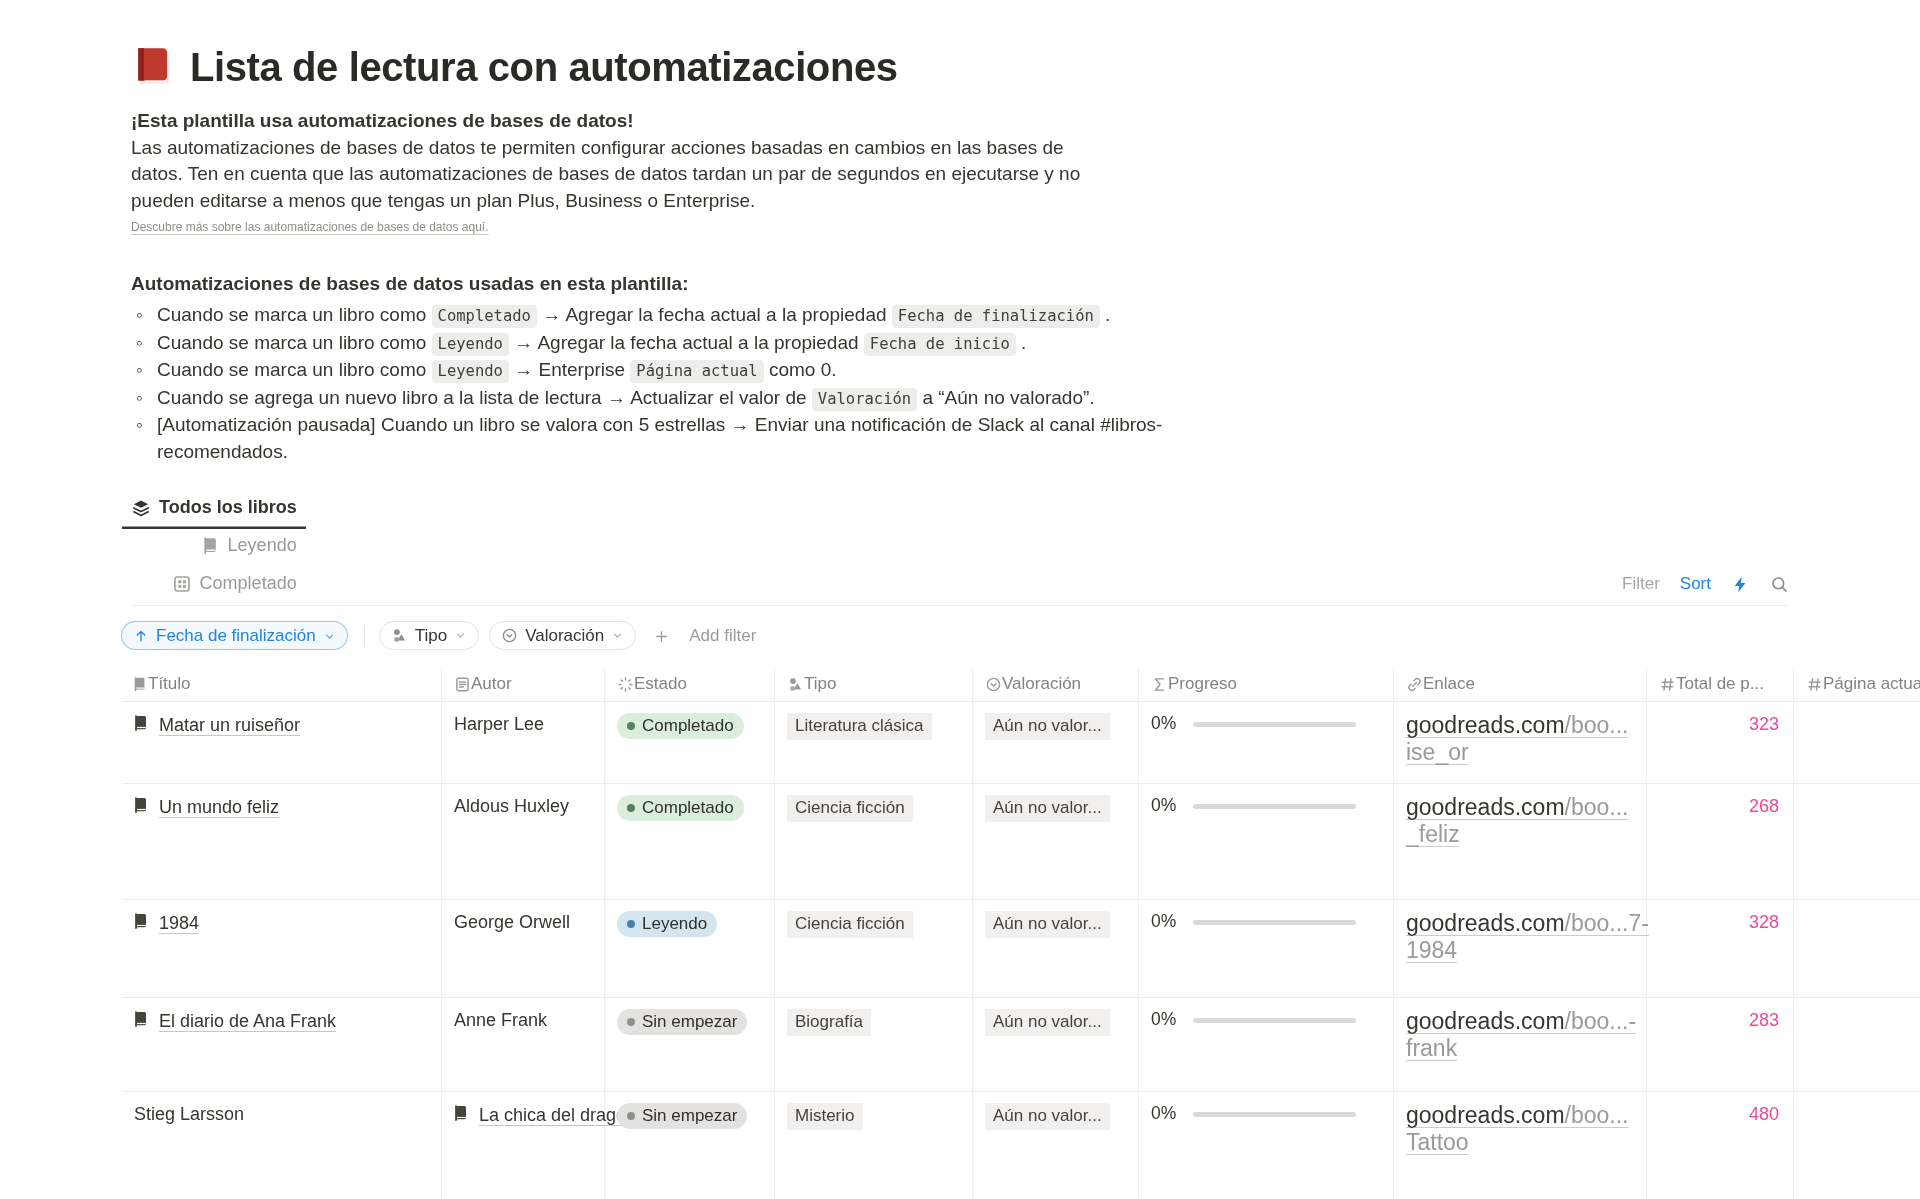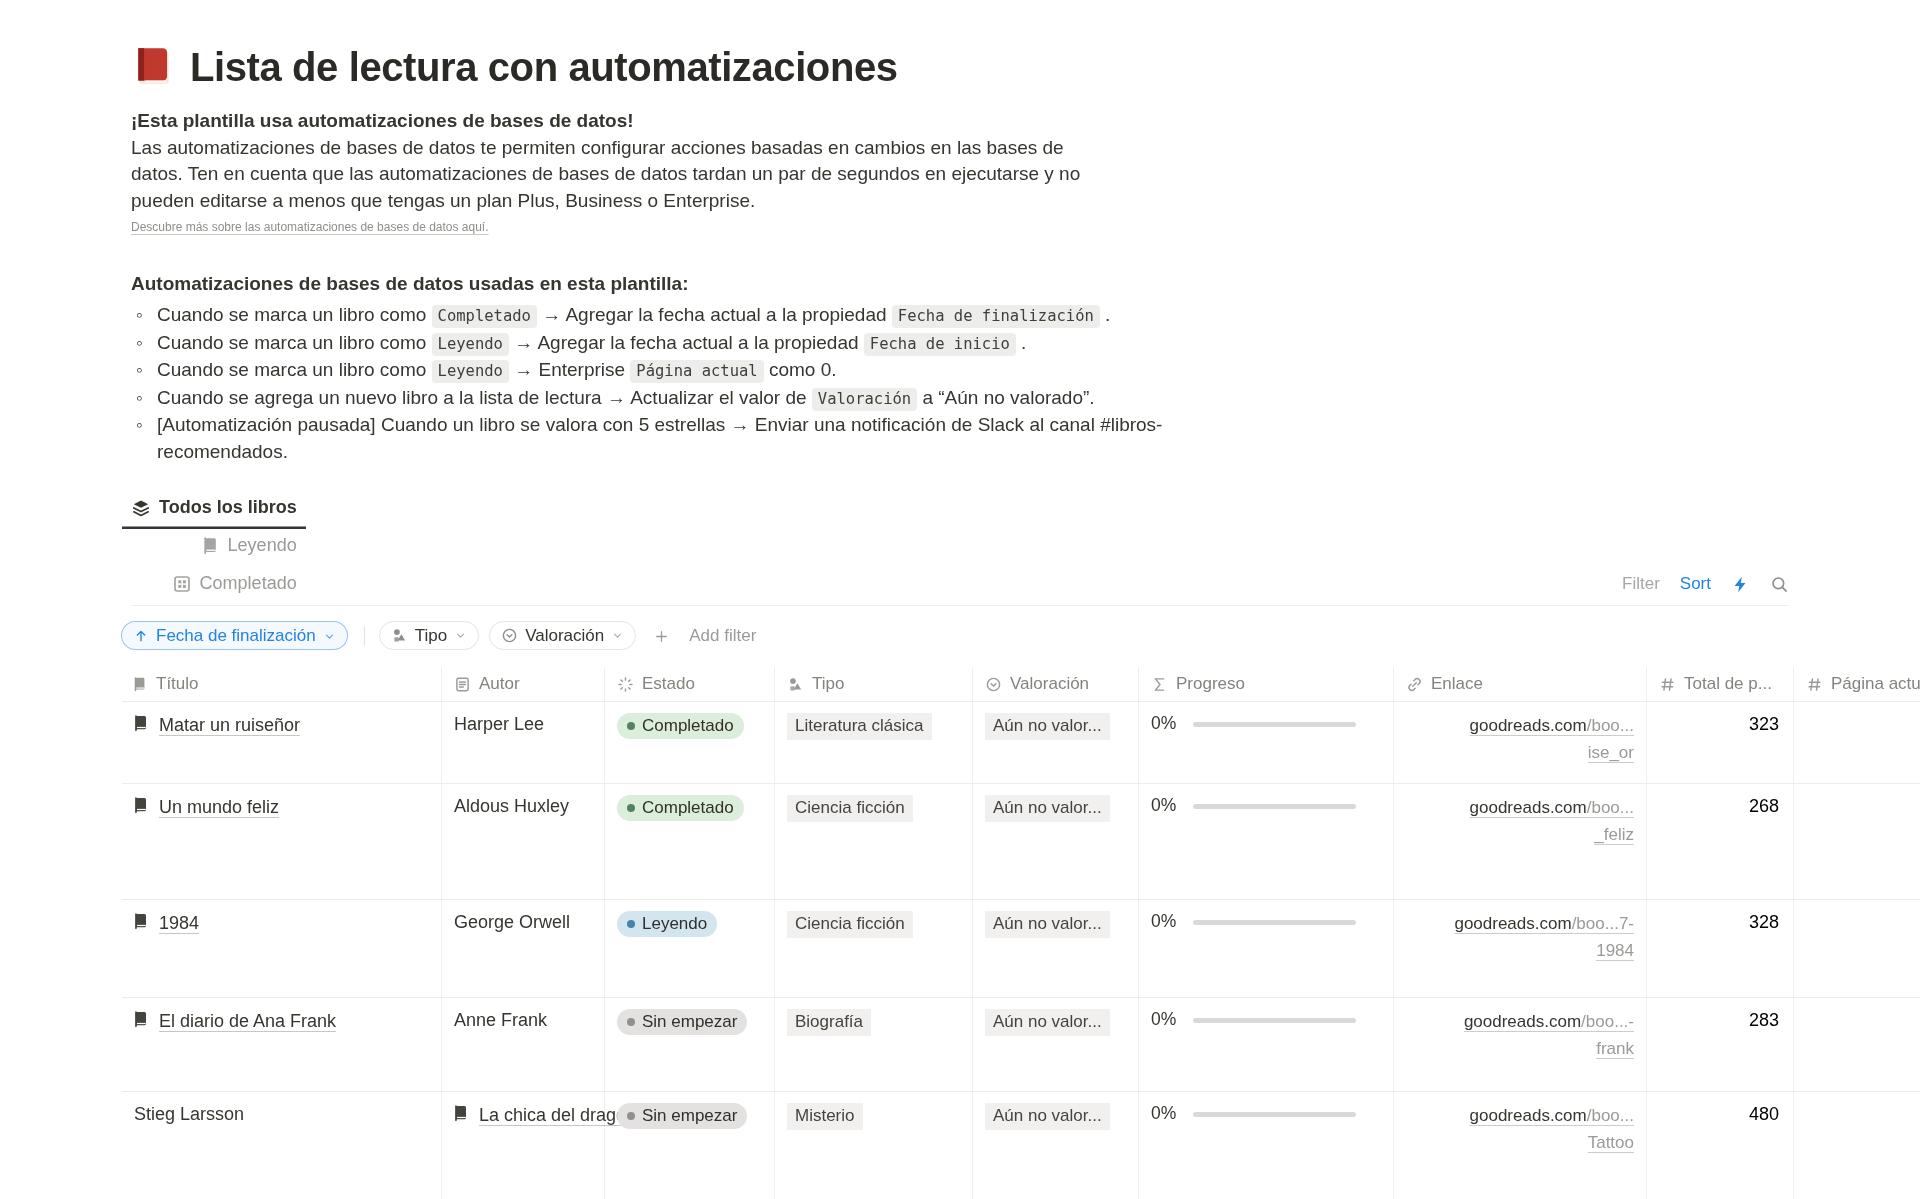--- a/index.html
+++ b/index.html
@@ -51,21 +51,21 @@
   .vdivider { width:1px; height:20px; background:#e3e2df; margin:0 14px 0 16px; }
   .add-filter { display:inline-flex; align-items:center; gap:20px; font-size:17px; color:#9b9a97;
                 margin-left:8px; cursor:pointer; }
 
   
   .db-table { margin-top:17px; margin-left:-9px; width:1872px; }
   .trow { display:grid; grid-template-columns:320px 163px 170px 198px 166px 255px 253px 147px 200px;
           border-bottom:1px solid #ececea; }
   .cell { padding:8px 12px; border-right:1px solid #f0efed; min-width:0; }
   .cell:last-child { border-right:none; }
-  .thead .cell { display:flex; align-items:center; gap:8px; color:#84837e; font-size:17px;
+  .thead .cell { display:flex; align-items:center; gap:0; color:#84837e; font-size:17px;
                  padding-top:7px; padding-bottom:7px; white-space:nowrap; overflow:hidden; cursor:pointer; }
   .thead .cell .ic { color:#9b9a96; flex:0 0 auto; }
   .c-first { padding-left:9px; }
 
   .cell-title { display:flex; align-items:flex-start; gap:9px; padding-top:11px; cursor:pointer; }
   .cell-title .ic { color:#44433e; margin-top:1px; flex:0 0 auto; }
   .title-link { font-size:18px; font-weight:500; color:#37352f; line-height:24px;
                 text-decoration:underline; text-decoration-color:rgba(55,53,47,0.28);
                 text-underline-offset:3.5px; text-decoration-thickness:1px; white-space:nowrap; }
   .cell-author { font-size:18px; padding-top:12px; color:#37352f; }
@@ -77,27 +77,27 @@
   .st-blue  { background:#d3e5ef; } .st-blue  .dot { background:#4682a9; }
   .st-grey  { background:#e3e2e0; } .st-grey  .dot { background:#90908c; }
 
   .tag-pill { display:inline-block; padding:3px 8px 4px; border-radius:0; background:#f1f0ef;
               font-size:17px; color:#45433e; margin-top:3px; white-space:nowrap; }
 
   .cell-progress { display:flex; align-items:flex-start; padding-top:11px; }
   .pct { font-size:17.5px; color:#37352f; }
   .track { width:163px; height:4.5px; border-radius:3px; background:#d9d9d7; margin-left:17px; margin-top:9px; }
 
-  .cell-link { padding-top:10px; font-size:17px; line-height:27px; cursor:pointer;text-align:right; }
+  .cell-link { padding-top:10px; font-size:23px; line-height:27px; cursor:pointer; }
   .link-line { display:inline; text-decoration:underline; text-decoration-color:rgba(55,53,47,0.25);
                text-underline-offset:3.5px; text-decoration-thickness:1px; }
   .link-main { color:#37352f; }
   .link-grey { color:#9b9a97; }
 
-  .cell-num { font-size:18px; text-align:right; padding-top:12px; padding-right:14px; color:#000000; }
+  .cell-num { font-size:18px; text-align:right; padding-top:12px; padding-right:14px; color:#ec4899; }
 
   .ic { display:inline-block; vertical-align:middle; }
 </style>
 </head>
 <body>
 
 <div class="page">
 
   <h1 class="page-title">
     <svg class="emoji-box" viewBox="0 0 44 44">

